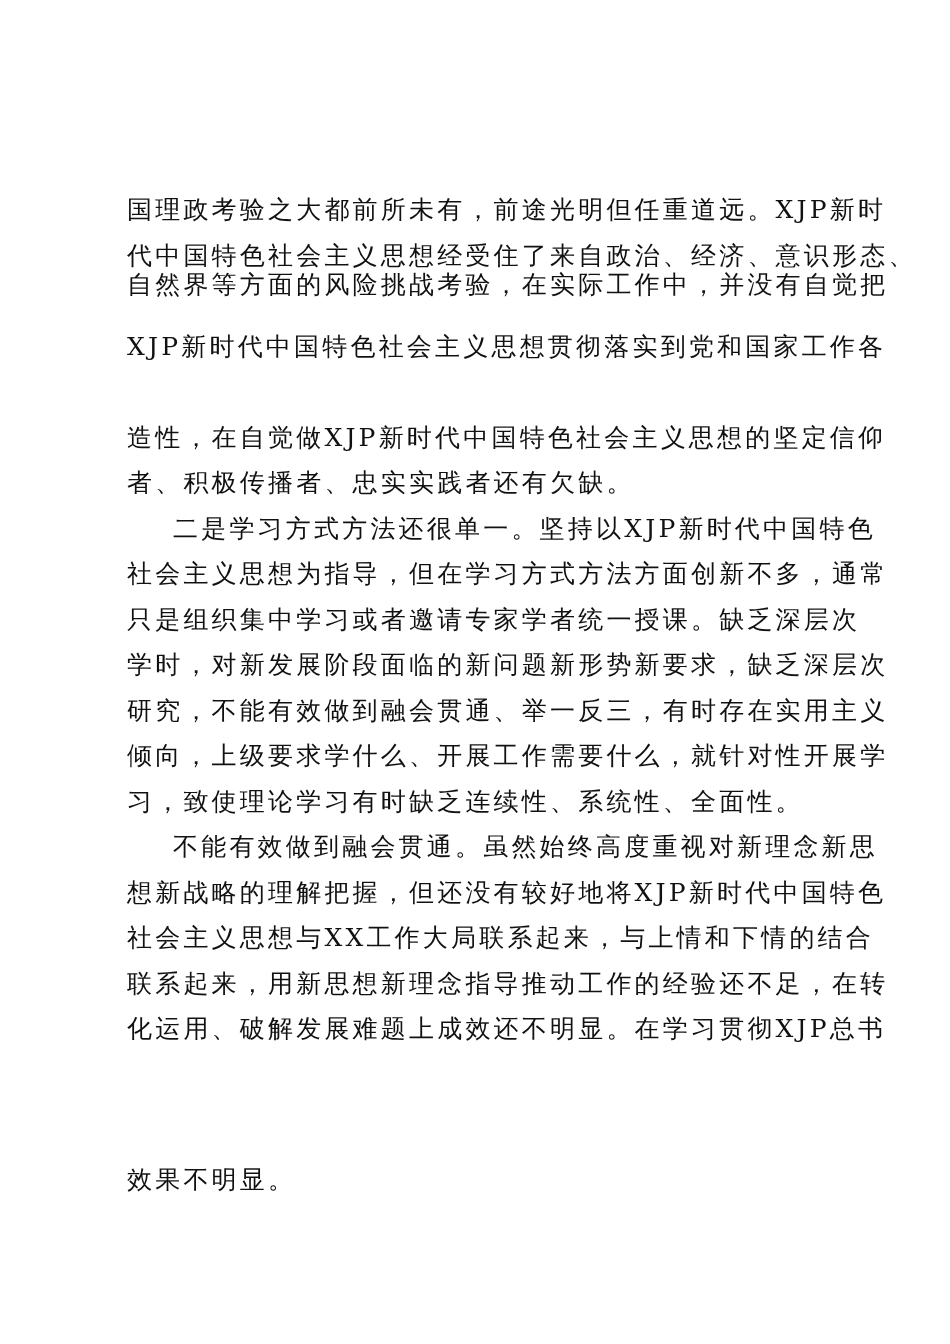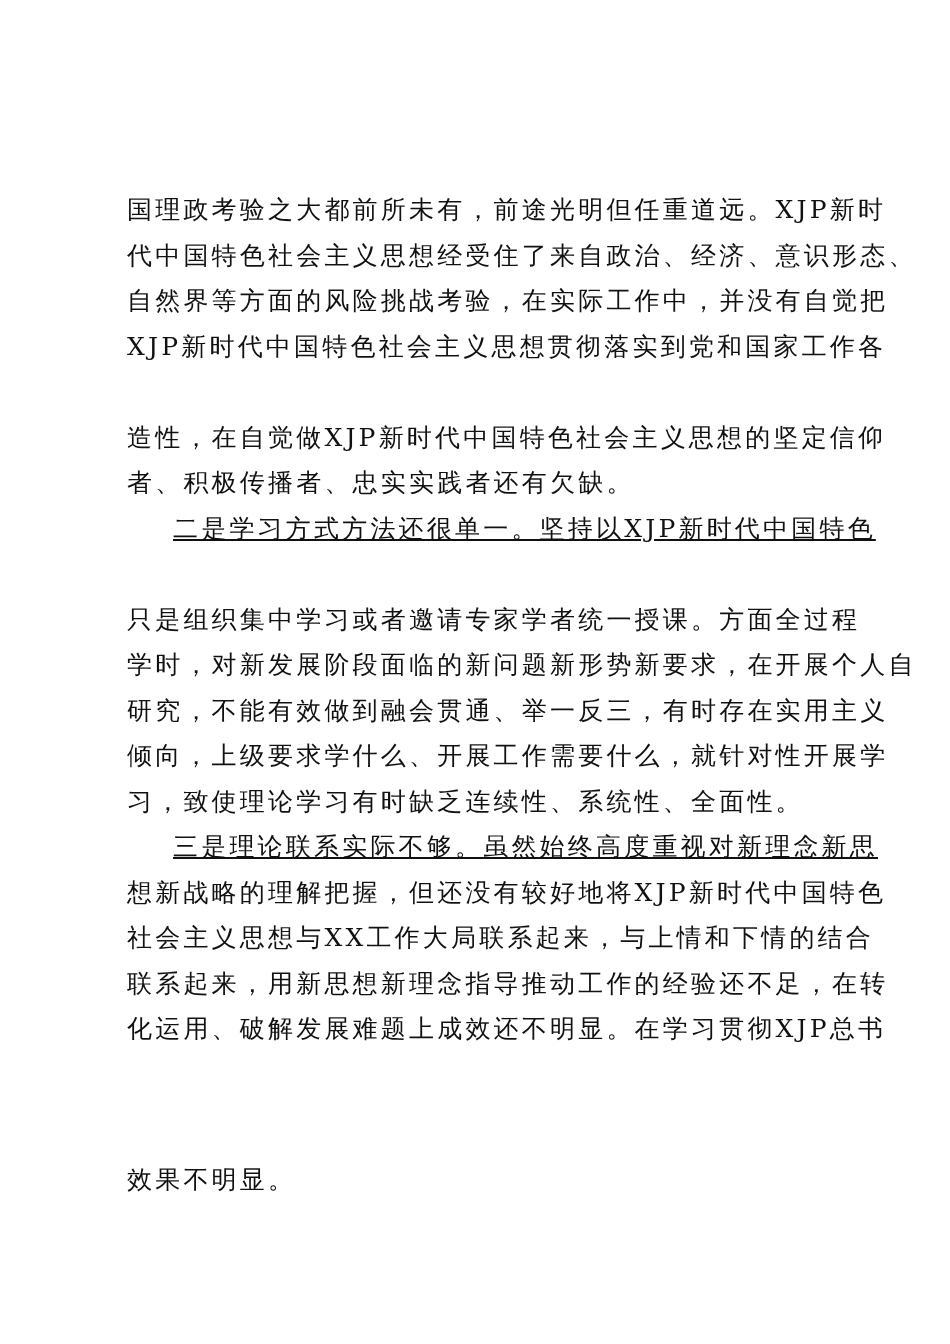--- a/index.html
+++ b/index.html
@@ -25,40 +25,41 @@
       position: absolute;
       left: 127px;
       height: 40px;
       line-height: 40px;
       font-family: "DejaVu Serif", "Liberation Serif", serif;
       font-size: 25px;
       color: #111111;
       white-space: nowrap;
       letter-spacing: 3.2px;
     }
-    .indent { left: 173px; text-decoration: underline; }
+    .indent { left: 173px; }
   </style>
 </head>
 <body>
 
 <div class="page">
 
   <div class="line" style="top:190px">国理政考验之大都前所未有，前途光明但任重道远。XJP新时</div>
   <div class="line" style="top:236px">代中国特色社会主义思想经受住了来自政治、经济、意识形态、</div>
-  <div class="line" style="top:281px">自然界等方面的风险挑战考验，在实际工作中，并没有自觉把</div>
+  <div class="line" style="top:265px">自然界等方面的风险挑战考验，在实际工作中，并没有自觉把</div>
   <div class="line" style="top:327px">XJP新时代中国特色社会主义思想贯彻落实到党和国家工作各</div>
   <div class="line" style="top:418px">造性，在自觉做XJP新时代中国特色社会主义思想的坚定信仰</div>
   <div class="line" style="top:463px">者、积极传播者、忠实实践者还有欠缺。</div>
 
   <div class="line indent" style="top:509px">二是学习方式方法还很单一。坚持以XJP新时代中国特色</div>
-  <div class="line" style="top:600px">只是组织集中学习或者邀请专家学者统一授课。方面全过程</div>
-  <div class="line" style="top:645px">学时，对新发展阶段面临的新问题新形势新要求，在开展个人自</div>
+  <div class="line" style="top:554px">社会主义思想为指导，但在学习方式方法方面创新不多，通常</div>
+  <div class="line" style="top:600px">只是组织集中学习或者邀请专家学者统一授课。缺乏深层次</div>
+  <div class="line" style="top:645px">学时，对新发展阶段面临的新问题新形势新要求，缺乏深层次</div>
   <div class="line" style="top:736px">倾向，上级要求学什么、开展工作需要什么，就针对性开展学</div>
   <div class="line" style="top:691px">研究，不能有效做到融会贯通、举一反三，有时存在实用主义</div>
   <div class="line" style="top:782px">习，致使理论学习有时缺乏连续性、系统性、全面性。</div>
 
-  <div class="line indent" style="top:827px">三是理论联系实际不够。虽然始终高度重视对新理念新思</div>
+  <div class="line indent" style="top:827px">不能有效做到融会贯通。虽然始终高度重视对新理念新思</div>
   <div class="line" style="top:873px">想新战略的理解把握，但还没有较好地将XJP新时代中国特色</div>
   <div class="line" style="top:964px">联系起来，用新思想新理念指导推动工作的经验还不足，在转</div>
   <div class="line" style="top:918px">社会主义思想与XX工作大局联系起来，与上情和下情的结合</div>
   <div class="line" style="top:1009px">化运用、破解发展难题上成效还不明显。在学习贯彻XJP总书</div>
   <div class="line" style="top:1160px">效果不明显。</div>
 </div>
 
 </body></html>

